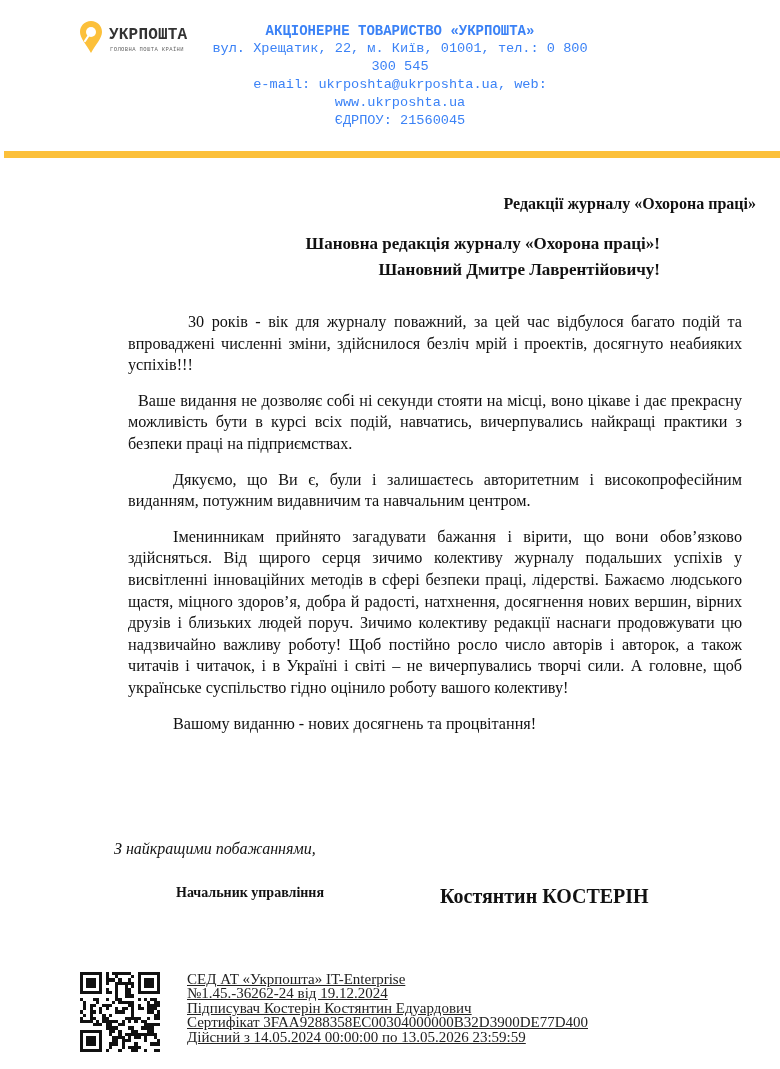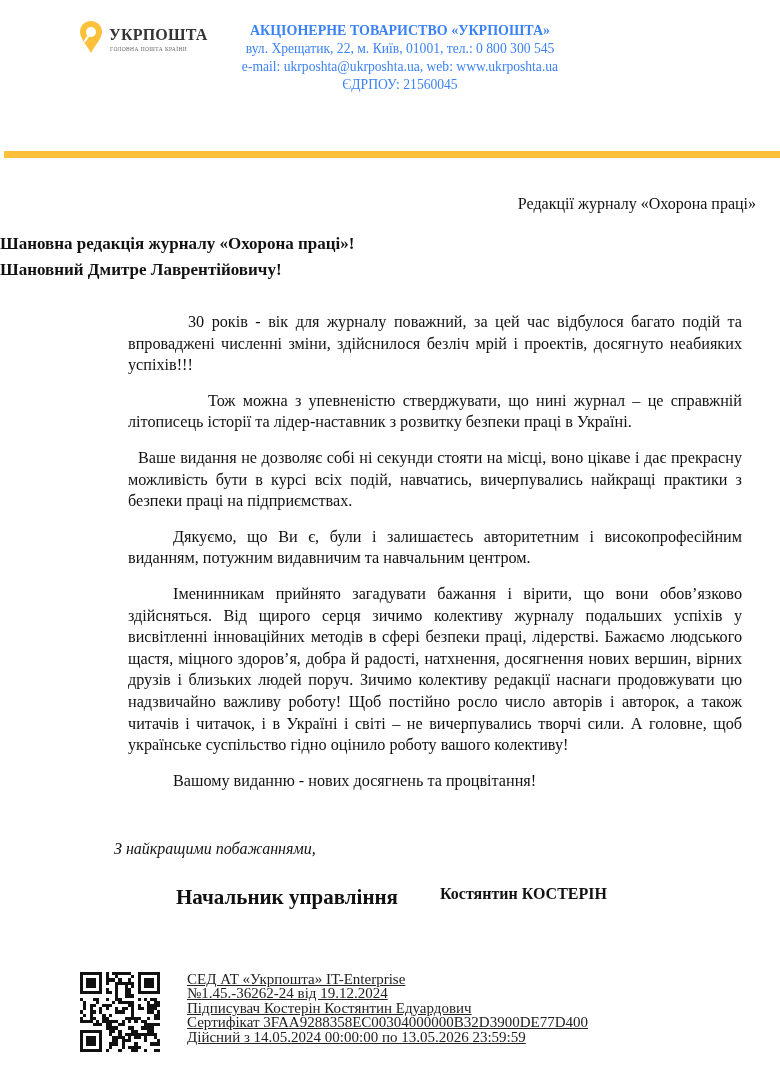--- a/index.html
+++ b/index.html
@@ -1,45 +1,45 @@
 <!DOCTYPE html>
 <html><head>
 <meta charset="utf-8">
 <style>
   html, body { margin: 0; padding: 0; background: #ffffff; }
   body { width: 780px; height: 1069px; position: relative; overflow: hidden; color: #111; }
   .serif { font-family: "Liberation Serif", "DejaVu Serif", serif; }
-  .sans { font-family: Liberation Serif, serif; }
+  .sans { font-family: Liberation Mono, monospace; }
 
   
   .logo { position: absolute; left: 79px; top: 20px; width: 120px; height: 40px; }
   .logo-pin { position: absolute; left: 0; top: 0; width: 24px; height: 34px; }
   .logo-name { position: absolute; left: 30px; top: 6px; font-size: 16px; font-weight: bold; color: #333; letter-spacing: 0.2px; }
   .logo-sub { position: absolute; left: 31px; top: 26px; font-size: 5.5px; color: #666; letter-spacing: 0.4px; white-space: nowrap; }
 
   .company { position: absolute; left: 200px; top: 22px; width: 400px; text-align: center; font-size: 13.6px; line-height: 18px; color: #3b82f6; }
   .company .co-title { font-weight: bold; font-size: 14px; }
 
   .yellow-bar { position: absolute; left: 4px; top: 151px; width: 776px; height: 7px; background: #fcc03a; }
 
   
-  .addressee { position: absolute; right: 24px; top: 195px; font-size: 16px; font-weight: normal; }
-  .salutation { position: absolute; left: 0; width: 644px; top: 231px; text-align: left; font-size: 17px; font-weight: bold; line-height: 26px; }
+  .addressee { position: absolute; right: 24px; top: 195px; font-size: 16px; font-weight: bold; }
+  .salutation { position: absolute; left: 16px; width: 644px; top: 231px; text-align: right; font-size: 17px; font-weight: bold; line-height: 26px; }
 
   .letter { position: absolute; left: 114px; top: 298px; width: 642px; font-size: 16.2px; line-height: 21.6px; }
   .letter p { margin: 14px; text-align: justify; }
   .letter .p1 { text-indent: 60px; }
   .letter .p2 { text-indent: 80px; }
   .letter .p3 { text-indent: 10px; }
   .letter .p4 { text-indent: 45px; }
 
   .closing { position: absolute; left: 114px; top: 810px; font-size: 16px; font-style: italic; line-height: 21px; margin-top: 28px; }
 
-  .sign-title { position: absolute; left: 176px; top: 885px; font-size: 21px; font-weight: bold; }
-  .sign-name { position: absolute; left: 440px; top: 885px; font-size: 16px; font-weight: bold; }
+  .sign-title { position: absolute; left: 176px; top: 885px; font-size: 14px; font-weight: bold; }
+  .sign-name { position: absolute; left: 440px; top: 885px; font-size: 20px; font-weight: bold; }
 
   
   .qr { position: absolute; left: 80px; top: 970px; width: 80px; height: 84px; }
   .stamp { position: absolute; left: 187px; top: 972px; font-size: 15px; line-height: 14.4px; color: #222; white-space: nowrap; text-decoration: underline; }
 </style>
 </head>
 <body>
 
 <div class="logo sans">
   <svg class="logo-pin" viewBox="0 0 24 34">
@@ -62,21 +62,20 @@
 
 <div class="addressee serif">Редакції журналу «Охорона праці»</div>
 
 <div class="salutation serif">
   <div>Шановна редакція журналу «Охорона праці»!</div>
   <div>Шановний Дмитре Лаврентійовичу!</div>
 </div>
 
 <div class="letter serif">
   <p class="p1">30 років -  вік для журналу поважний, за цей час відбулося багато подій та впроваджені численні зміни, здійснилося безліч мрій і проектів, досягнуто неабияких успіхів!!!</p>
-  <p class="p2">Тож можна з упевненістю стверджувати, що нині журнал  – це справжній літописець  історії та лідер-наставник з розвитку безпеки праці в Україні.</p>
   <p class="p3">Ваше видання не дозволяє собі ні секунди стояти на місці,  воно цікаве і дає прекрасну можливість бути в курсі всіх подій, навчатись, вичерпувались найкращі практики з безпеки праці на підприємствах.</p>
   <p class="p4">Дякуємо, що Ви є, були і залишаєтесь авторитетним і високопрофесійним виданням, потужним видавничим та навчальним центром.</p>
   <p class="p4">Іменинникам прийнято загадувати бажання і вірити, що вони обов’язково здійсняться. Від щирого серця зичимо колективу журналу подальших успіхів у висвітленні інноваційних методів в сфері безпеки праці, лідерстві. Бажаємо людського щастя, міцного здоров’я, добра й радості, натхнення, досягнення нових вершин, вірних друзів і близьких людей поруч. Зичимо колективу редакції наснаги продовжувати цю надзвичайно важливу роботу! Щоб постійно росло число авторів і авторок, а також читачів і читачок, і в Україні і світі – не вичерпувались творчі сили. А головне, щоб українське суспільство гідно оцінило  роботу вашого колективу!</p>
   <p class="p4">Вашому виданню - нових досягнень та процвітання!</p>
 </div>
 
 <div class="closing serif">
   <div>З найкращими побажаннями,</div>
 </div>
 

